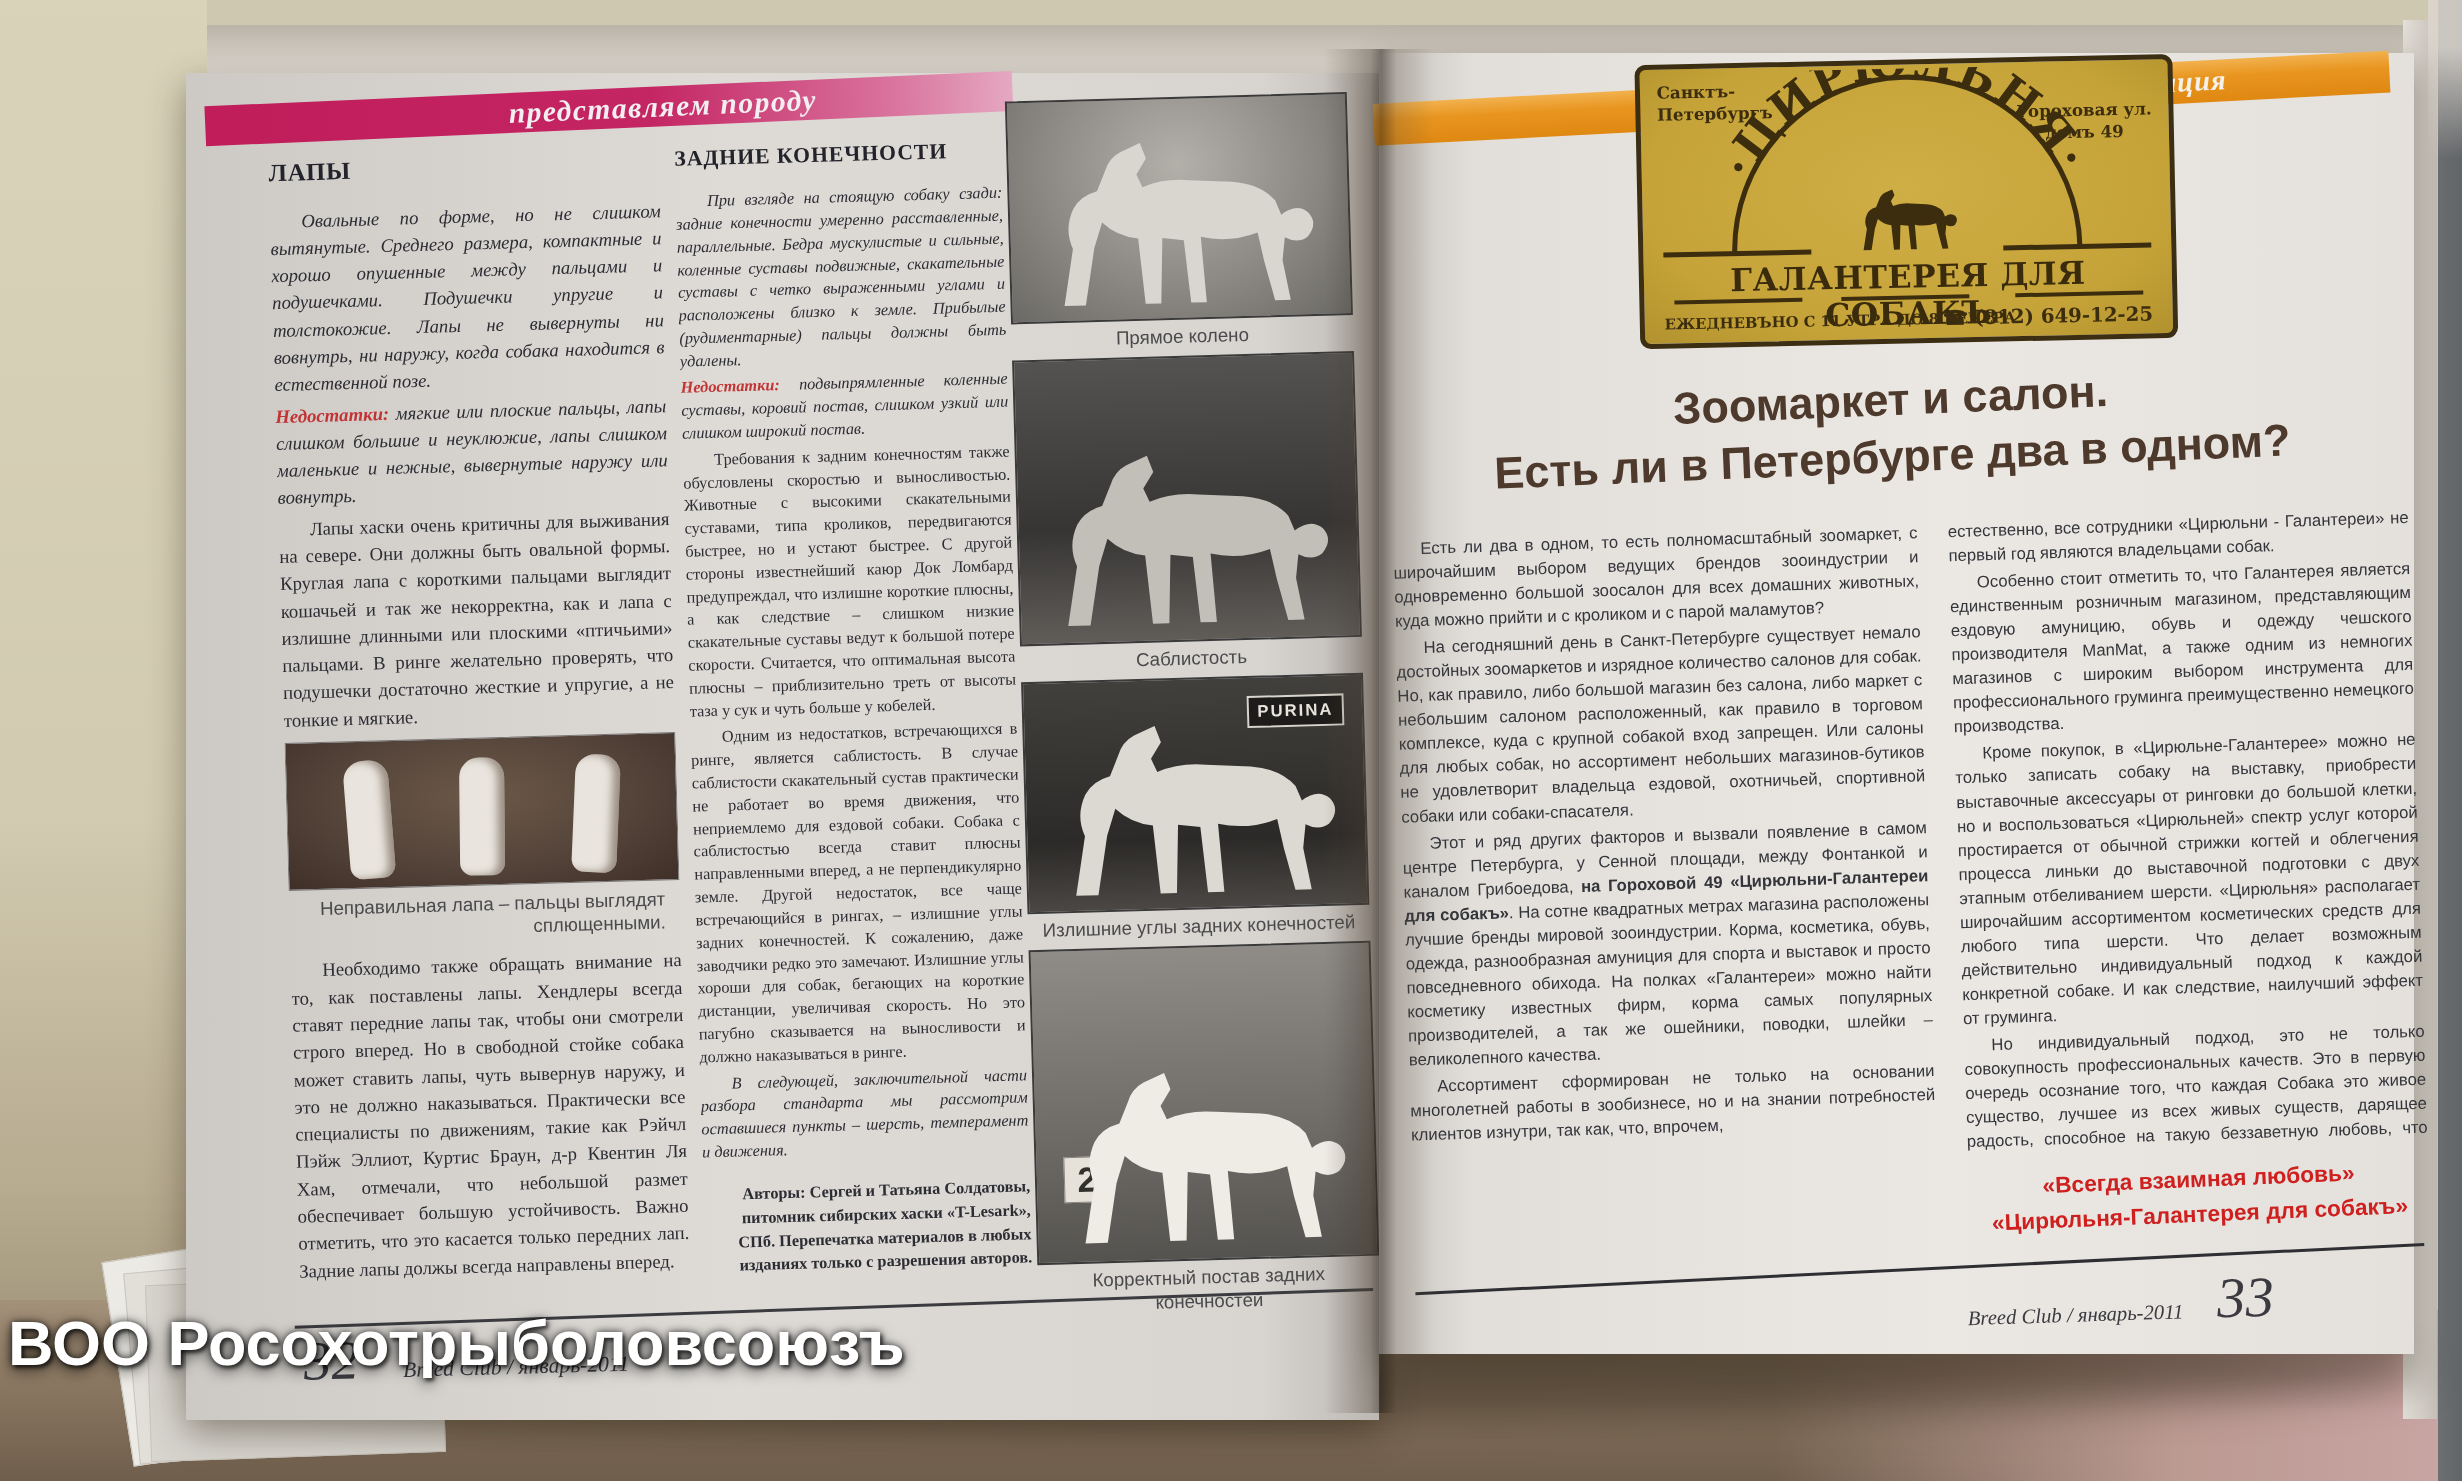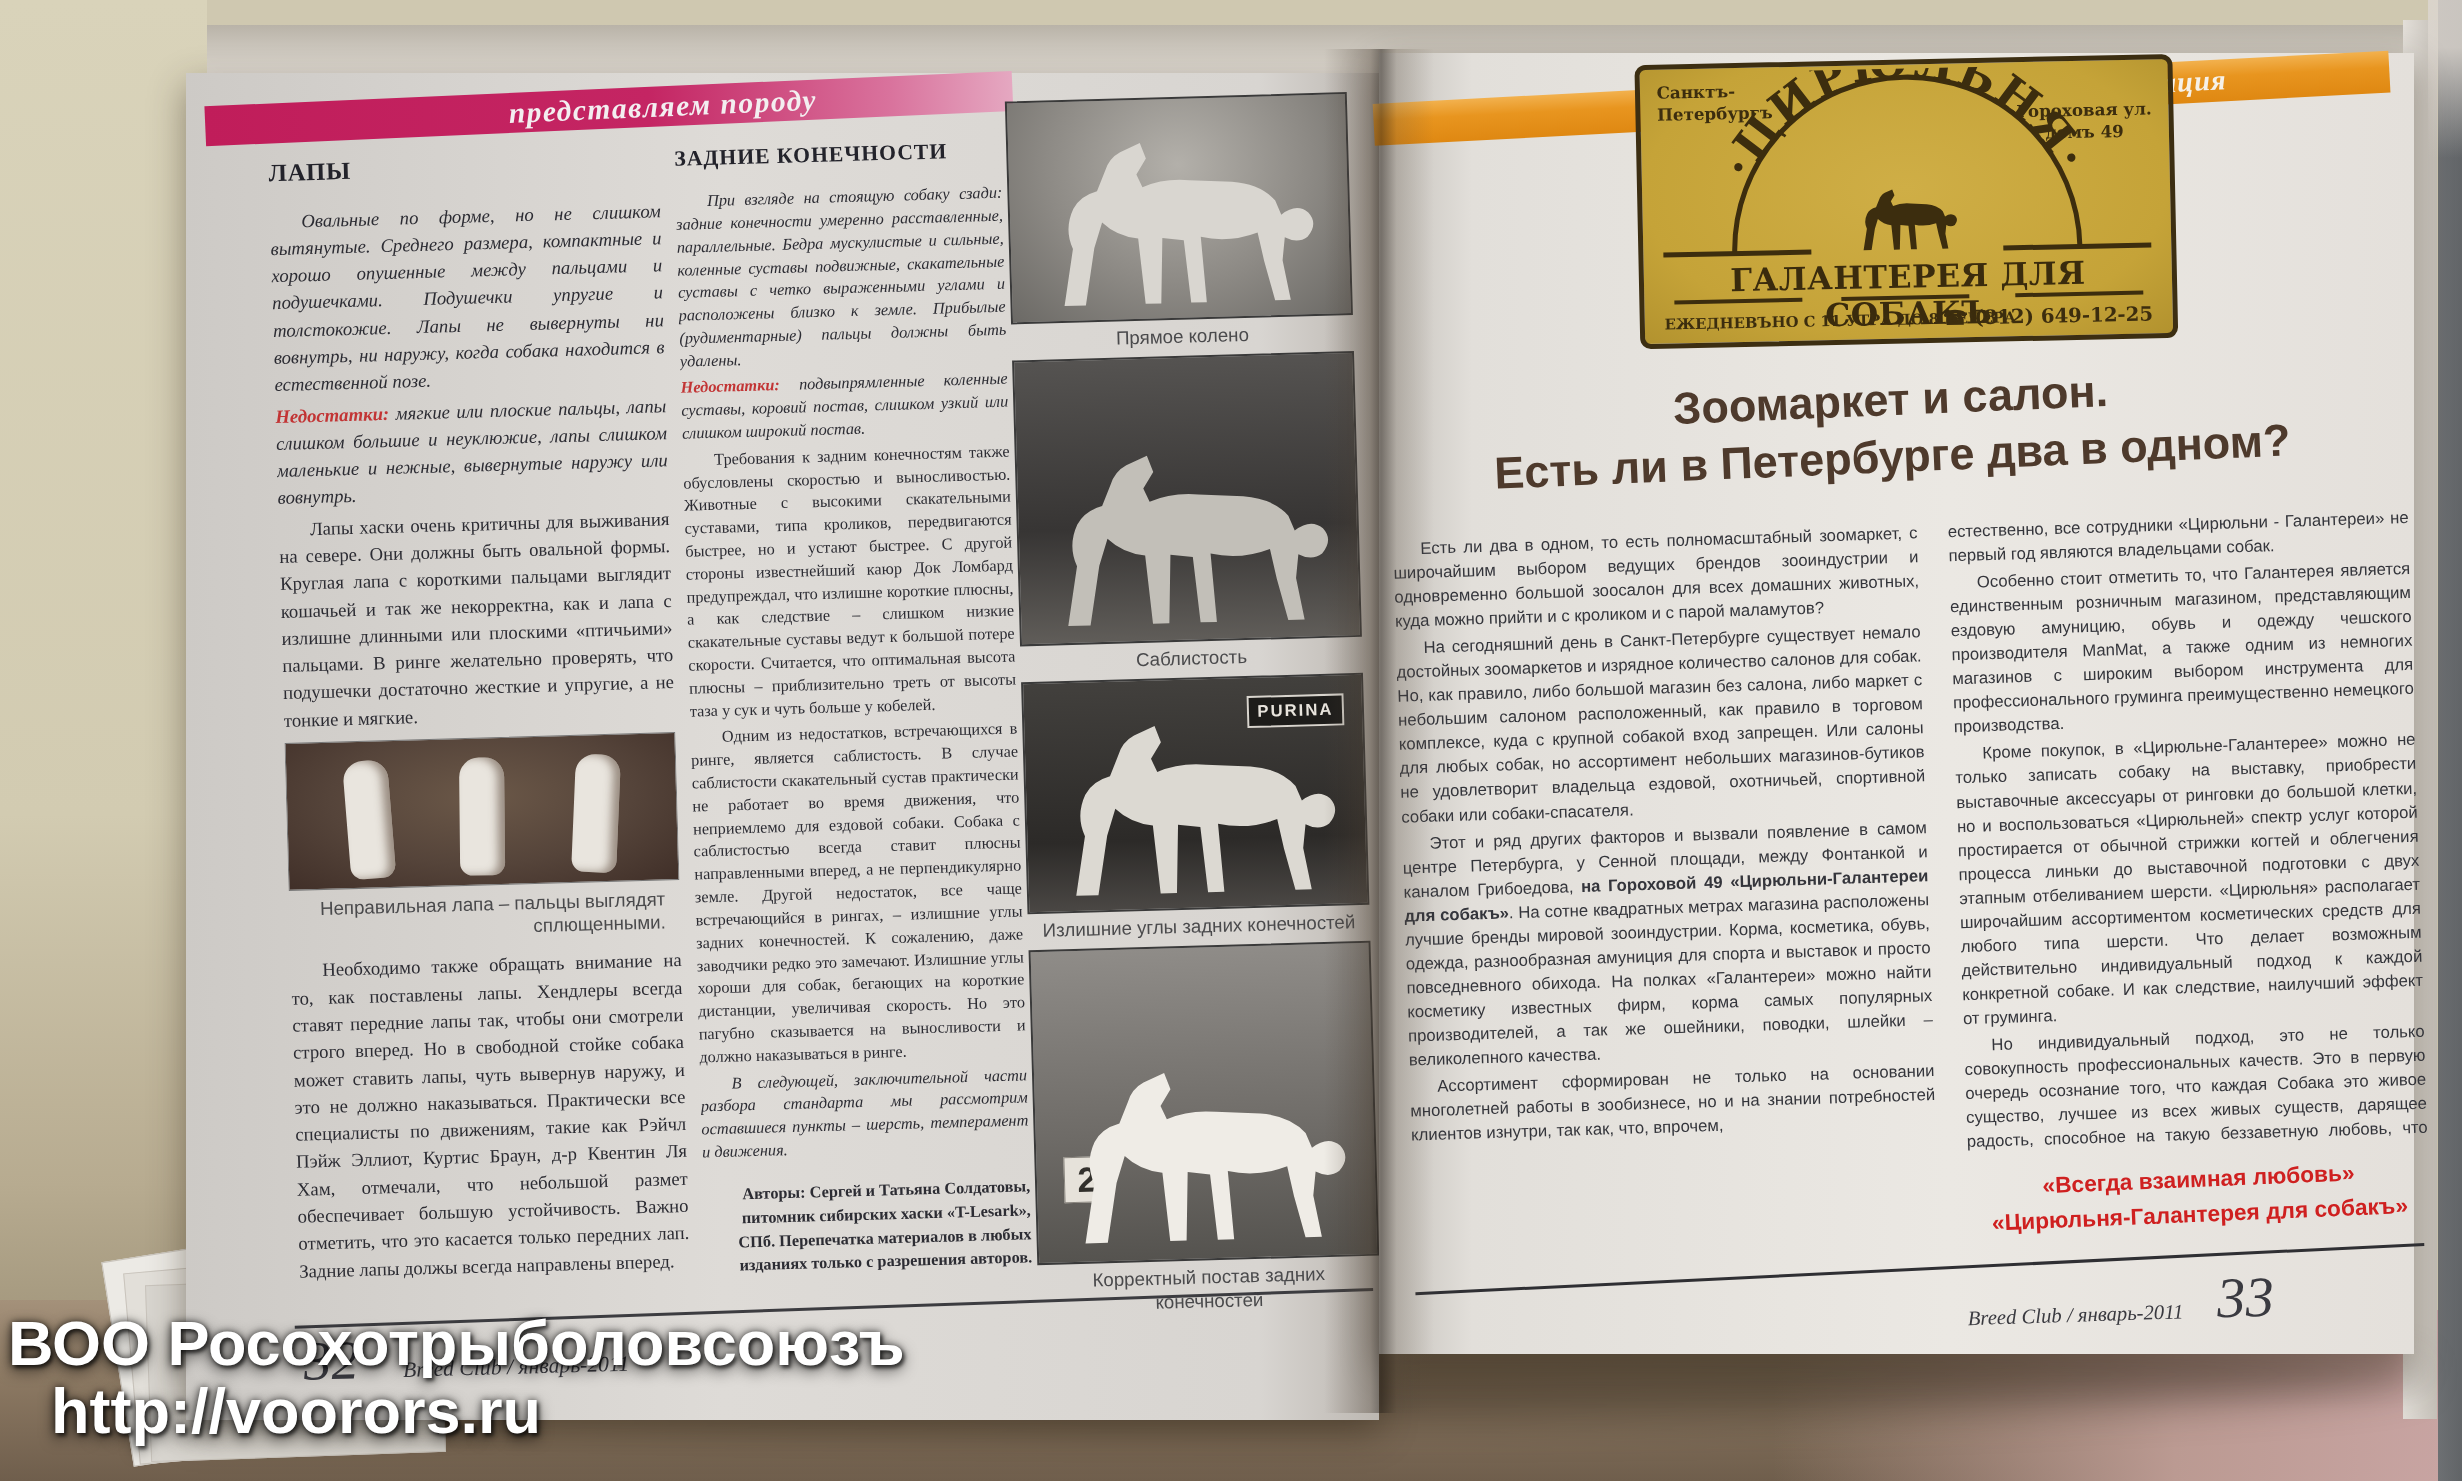--- a/index.html
+++ b/index.html
@@ -297,17 +297,16 @@
         <span class="pageno">33</span>
       </div>
 
     </div>
   </div>
 
   <div class="abs gutter"></div>
 
   <div class="abs watermark">
     <div class="wm1">ВОО Росохотрыболовсоюзъ</div>
-    <div class="wm2">http://voorors.ru</div>
   </div>
 
 </div>
 
 
 </body></html>

